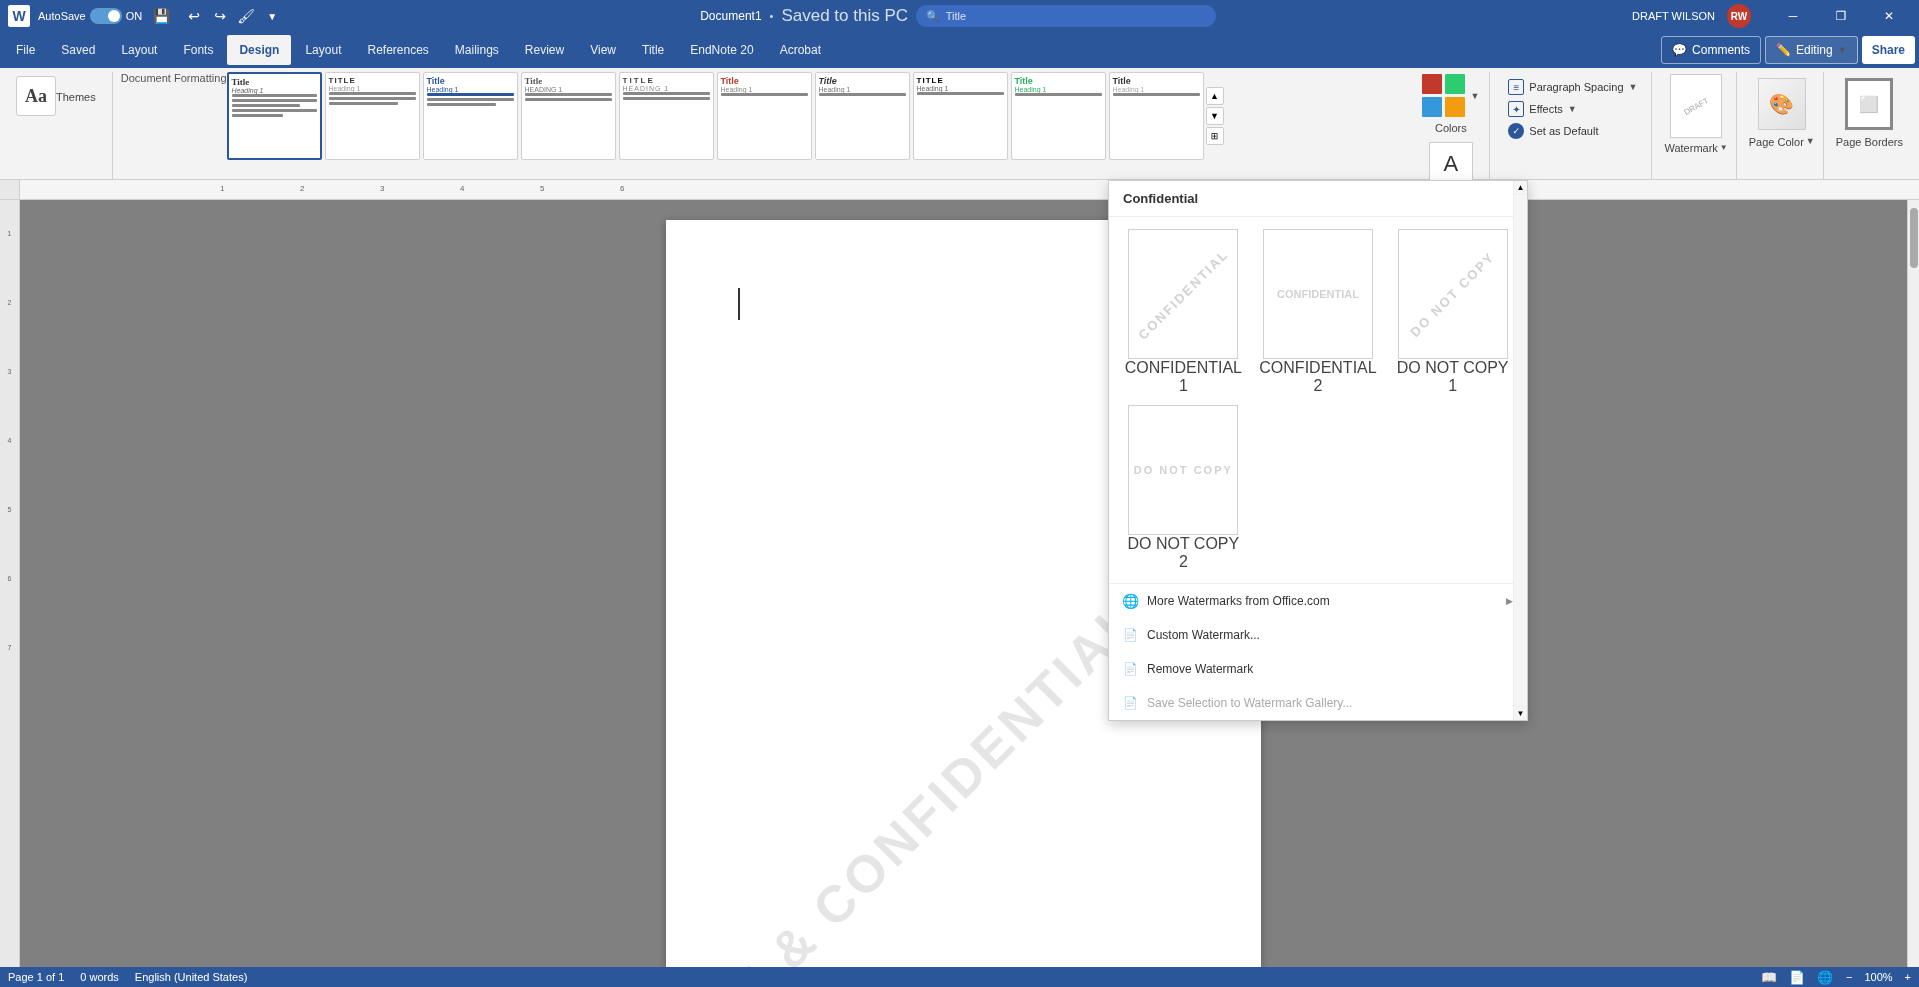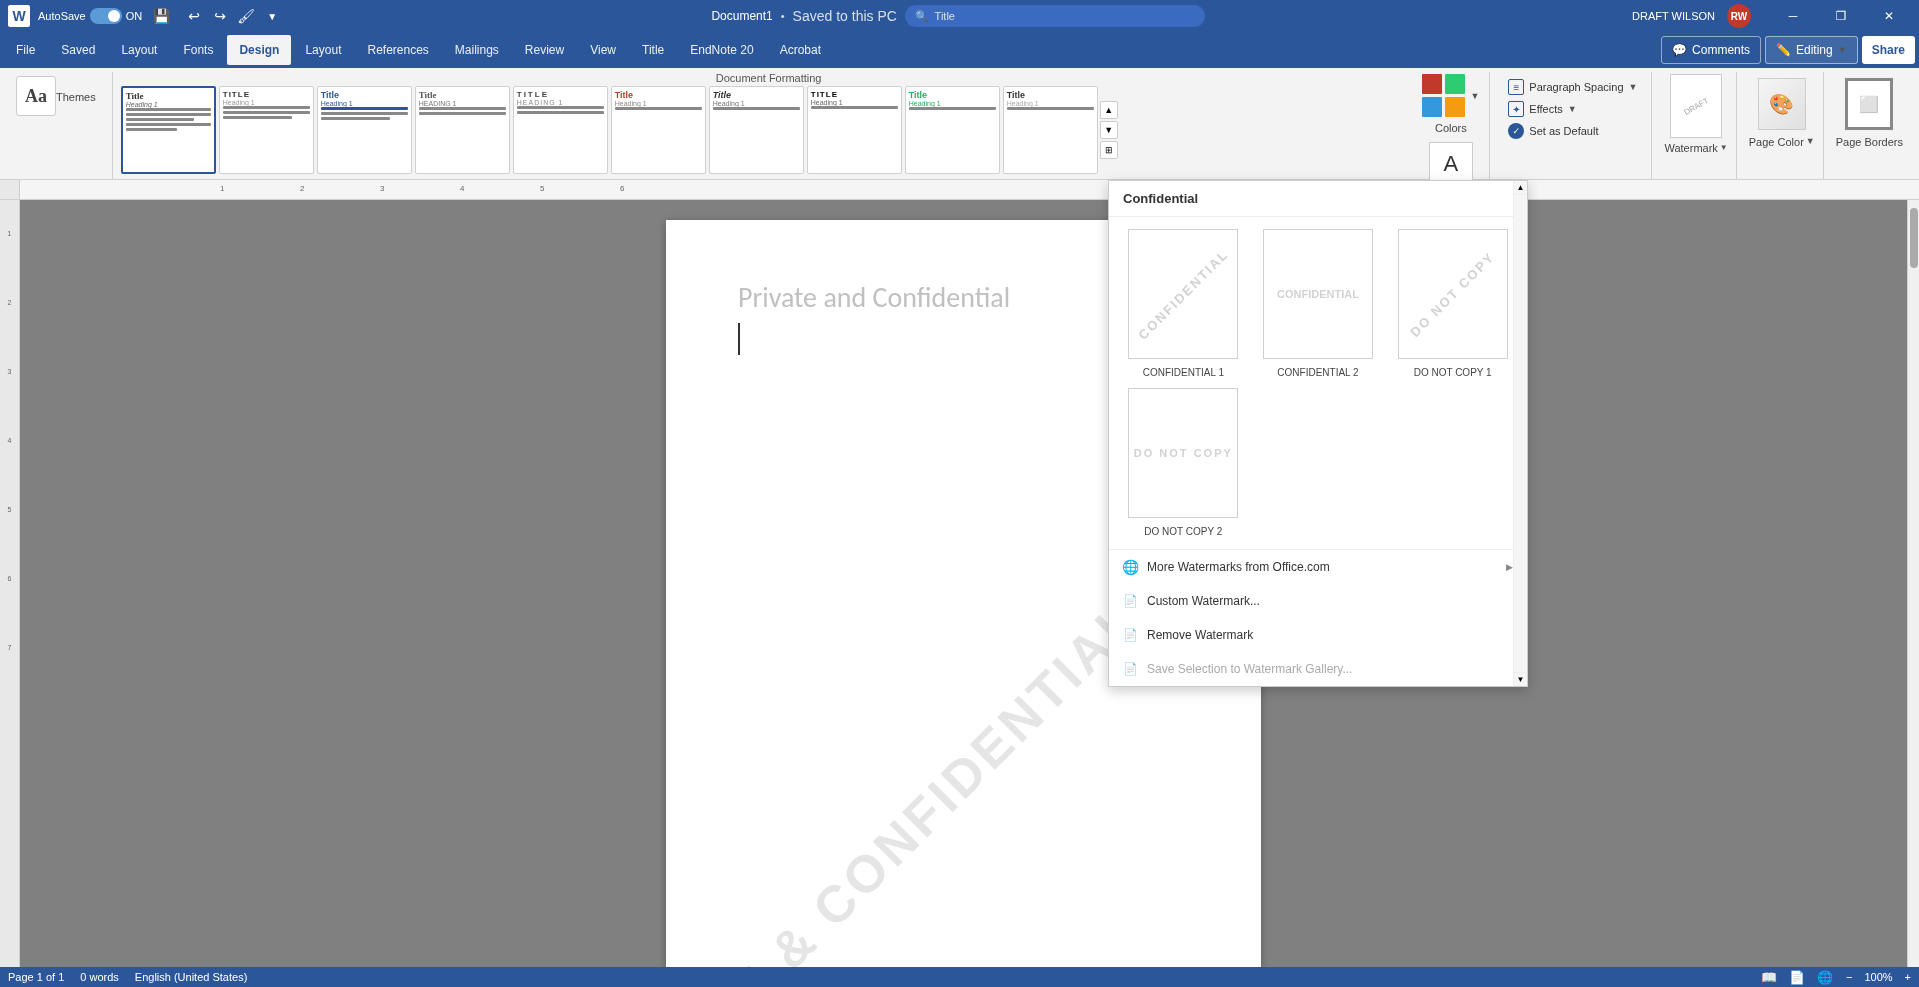--- a/index.html
+++ b/index.html
@@ -198,21 +198,21 @@
     .section-label {
       font-size: 11px;
       color: #444;
       margin-top: 2px;
     }
 
     
     .doc-formatting {
       flex: 1;
       display: flex;
-      flex-direction: column;
+      flex-direction: row;
     }
     .gallery-label {
       font-size: 11px;
       color: #555;
       text-align: center;
       margin-bottom: 2px;
     }
     .themes-gallery {
       display: flex;
       gap: 3px;
@@ -522,23 +522,23 @@
       font-size: 16px;
       font-weight: bold;
       transform: rotate(-45deg);
       white-space: nowrap;
       letter-spacing: 2px;
     }
     .wm-preview-text.diagonal {
       transform: rotate(-45deg);
     }
     .wm-label {
-      font-size: 10px;
+      font-size: 16px;
       color: #444;
-      margin-top: 8px;
+      margin-top: 0;
       text-align: center;
     }
     .wm-actions {
       border-top: 1px solid #eee;
     }
     .wm-action-item {
       display: flex;
       align-items: center;
       gap: 8px;
       padding: 9px 14px;
@@ -657,21 +657,21 @@
     <div class="undo-btns">
       <div class="undo-btn">↩</div>
       <div class="undo-btn">↪</div>
       <div class="undo-btn">🖌</div>
       <div class="undo-btn" style="font-size:10px;">▼</div>
     </div>
   </div>
   <div class="title-bar-center">
     <span style="font-size:12px;">Document1</span>
     <span style="font-size:11px;opacity:0.8;">•</span>
-    <span style="font-size:14px;opacity:0.8;">Saved to this PC</span>
+    <span style="font-size:17px;opacity:0.8;">Saved to this PC</span>
     <div class="search-box">
       <span>🔍</span>
       <span>Title</span>
     </div>
   </div>
   <div class="title-bar-right">
     <span>DRAFT WILSON</span>
     <div class="user-avatar">RW</div>
     <div class="window-controls">
       <div class="win-btn">─</div>
@@ -926,23 +926,20 @@
     <span style="font-size:7px;color:#666;margin-top:62px;">7</span>
   </div>
 
   <div class="canvas-area">
     <div class="document-page">
 
       <div class="watermark-diagonal">
         <span>PRIVATE &amp; CONFIDENTIAL</span>
       </div>
 
-      <div class="doc-placeholder-text">
-        <span>Private and Confidential</span>
-      </div>
       <div style="margin-top:4px;">
         <span class="doc-cursor"></span>
       </div>
     </div>
   </div>
 
   <div class="scrollbar-right">
     <div class="scroll-thumb"></div>
   </div>
 

